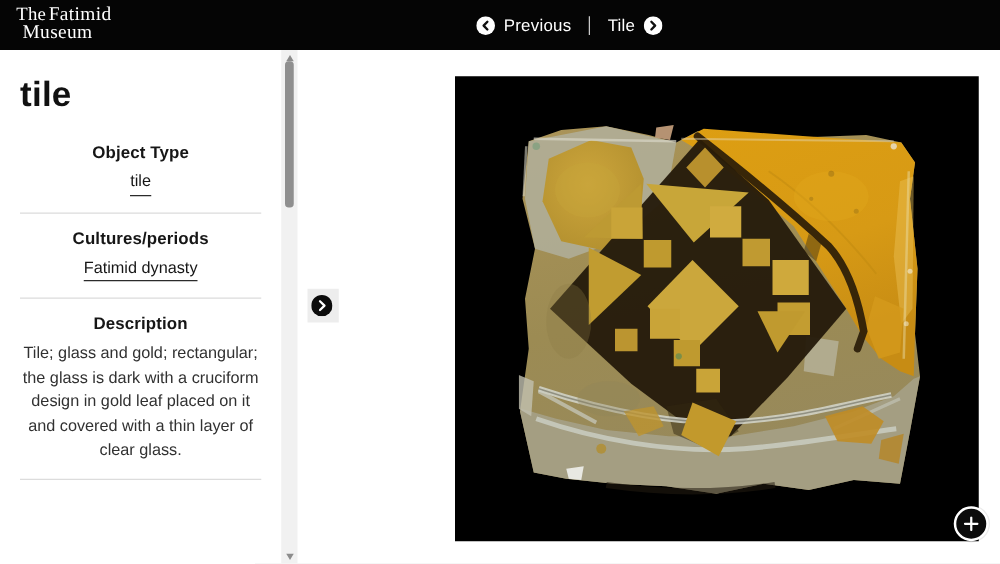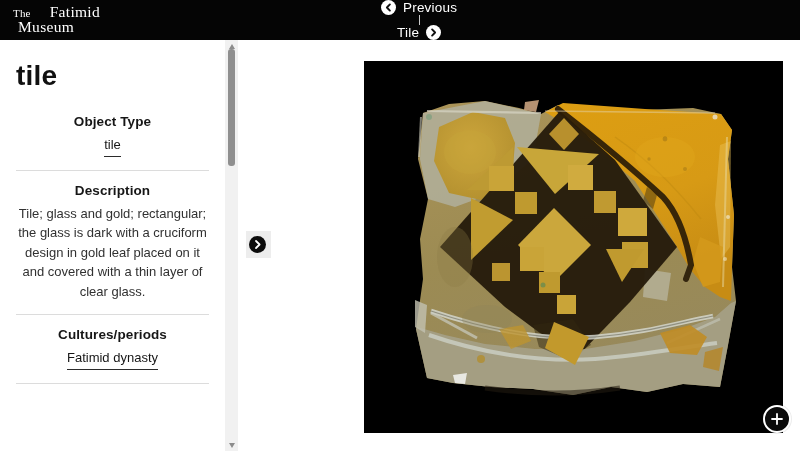--- a/index.html
+++ b/index.html
@@ -4,25 +4,25 @@
 <style>
   * { margin:0; padding:0; box-sizing:border-box; }
   html,body { background:#e9e9e9; }
   body { font-family:"Liberation Sans", sans-serif; }
   .page { position:relative; width:800px; height:451px; background:#ffffff; overflow:hidden; }
 
   
   .header { position:absolute; left:0; top:0; width:800px; height:40px; background:#050505; }
   .logo { position:absolute; left:13px; top:5px; color:#fff; font-family:"Liberation Serif", serif; cursor:pointer; }
   .logo-line1 { display:flex; align-items:baseline; line-height:14px; }
-  .logo-the { font-size:11px; margin-right:19px; letter-spacing:.2px; }
+  .logo-the { font-size:15px; margin-right:2px; letter-spacing:.2px; }
   .logo-big { font-size:15.5px; letter-spacing:.3px; }
   .logo-line2 { line-height:13px; margin-left:5px; }
 
-  .nav { position:absolute; left:381px; top:0; height:40px; display:flex; align-items:center;flex-direction:column; }
+  .nav { position:absolute; left:381px; top:0; height:40px; display:flex; align-items:center; }
   .nav-btn { display:flex; align-items:center; gap:7px; background:none; border:none; color:#fff;
              font-family:"Liberation Sans", sans-serif; font-size:13.5px; letter-spacing:.2px; cursor:pointer; }
   .nav-sep { width:1px; height:15px; background:#c9c9c9; margin:0 14px; }
   .nav-circle { width:15px; height:15px; display:block; }
 
   
   .sidebar { position:absolute; left:0; top:40px; width:225px; height:358px; background:#fff; padding:0 16px; overflow:hidden; }
   .obj-title { font-size:28px; font-weight:700; color:#111; margin:20px 0 10px; letter-spacing:.2px; }
   .section { padding:12px 0 13px; border-bottom:1px solid #dcdcdc;text-align:center; }
   .section:last-child { border-bottom:none; }
@@ -86,27 +86,27 @@
   <aside class="sidebar">
     <h1 class="obj-title">tile</h1>
 
     <div class="section">
       <div class="sec-label">Object Type</div>
       <div class="sec-value"><span class="sec-link">tile</span></div>
     </div>
 
 
     <div class="section">
+      <div class="sec-label">Cultures/periods</div>
+      <div class="sec-value"><span class="sec-link">Fatimid dynasty</span></div>
+    </div>
+
+    <div class="section">
       <div class="sec-label">Description</div>
       <div class="sec-value">Tile; glass and gold; rectangular; the glass is dark with a cruciform design in gold leaf placed on it and covered with a thin layer of clear glass.</div>
-    </div>
-
-    <div class="section">
-      <div class="sec-label">Cultures/periods</div>
-      <div class="sec-value"><span class="sec-link">Fatimid dynasty</span></div>
     </div>
 
     <div class="section">
       
       
     </div>
   </aside>
 
   <div class="v-scrollbar">
     <div class="sb-arrow up">

